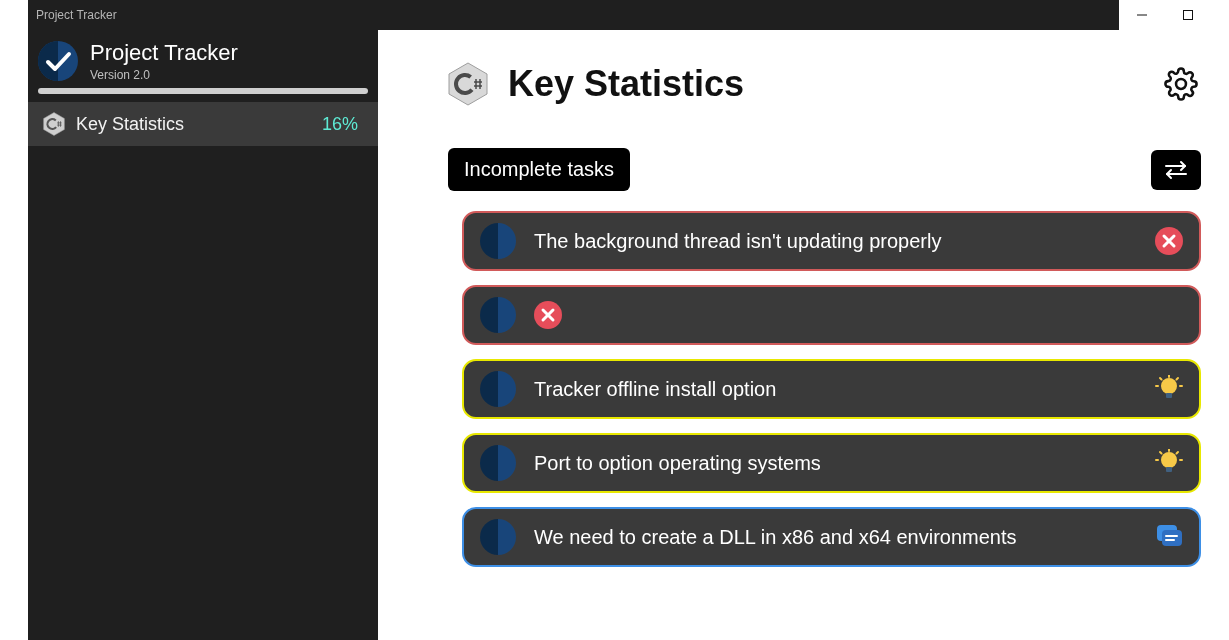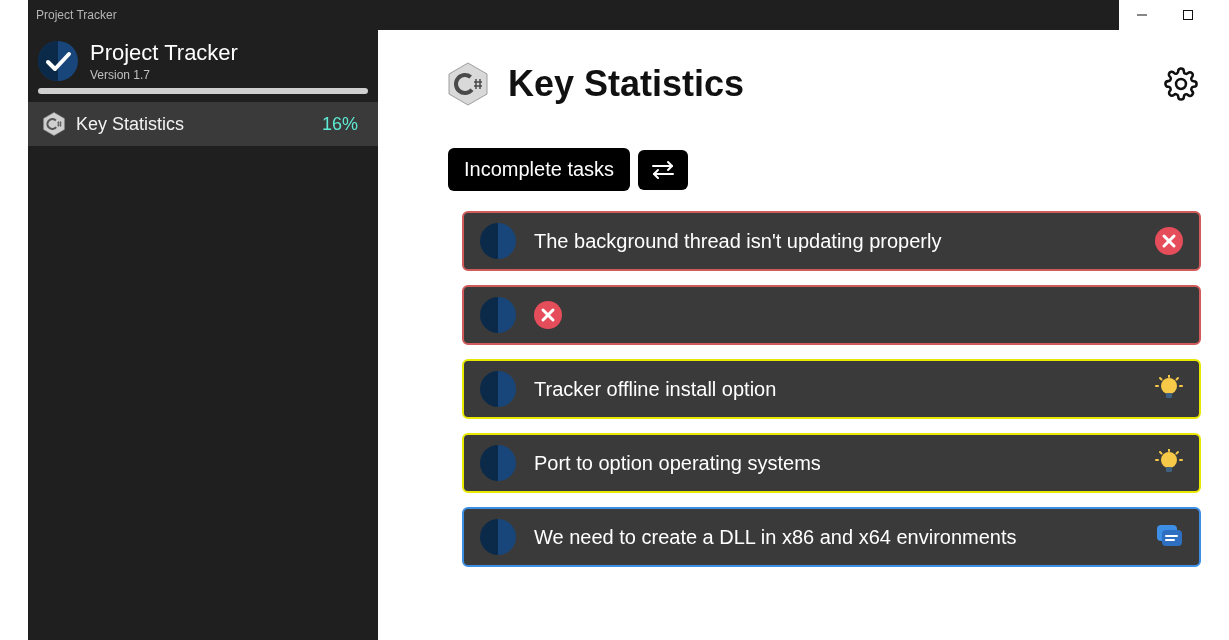--- a/index.html
+++ b/index.html
@@ -31,26 +31,26 @@
   .content { flex: 1 1 auto; padding: 32px 40px 20px 70px; overflow-y: auto; }
   .scrollbar { width: 16px; background: #f1f1f1; position: relative; }
   .scroll-thumb { position: absolute; left: 2px; right: 2px; top: 20px; height: 180px; background: #cdcdcd; border-radius: 2px; }
 
   .page-header { display: flex; align-items: center; justify-content: space-between; margin-bottom: 42px; }
   .page-header .left { display: flex; align-items: center; gap: 20px; }
   .page-title { font-size: 36px; font-weight: 600; color: #111; }
   .hex-icon { width: 40px; height: 44px; flex-shrink: 0; }
   .gear-btn { width: 40px; height: 40px; display:flex; align-items:center; justify-content:center; color:#222; }
 
-  .filter-row { display: flex; align-items: center; gap: 8px; margin-bottom: 20px; }
+  .filter-row { display: flex; align-items: center; gap: 8px; margin-bottom: 20px; justify-content: space-between; }
   .pill-btn { background: #000; color: #fff; border-radius: 6px; padding: 10px 16px; font-size: 20px; }
   .swap-btn { background: #000; color: #fff; border-radius: 6px; padding: 10px 12px; display:flex; align-items:center; justify-content:center; }
 
   .task-list { display: flex; flex-direction: column; gap: 14px; margin-left: 14px; }
-  .task { display: flex; align-items: center; gap: 18px; background: #3a3a3a; border-radius: 6px; padding: 10px 16px; border: 2px solid transparent; }
+  .task { display: flex; align-items: center; gap: 18px; background: #3a3a3a; border-radius: 14px; padding: 10px 16px; border: 2px solid transparent; }
   .task .av { width: 36px; height: 36px; border-radius: 50%; flex-shrink: 0; background: linear-gradient(90deg, #0b2a4a 50%, #18457a 50%); }
   .task .text { color: #fff; font-size: 20px; flex: 1 1 auto; }
   .task .status { width: 28px; height: 28px; flex-shrink: 0; display:flex; align-items:center; justify-content:center; }
   .task.kind-bug { border-color: #d15a5a; }
   .task.kind-idea { border-color: #e8e800; }
   .task.kind-note { border-color: #3d8fe6; align-items: center; }
 </style>
 </head>
 <body>
 
@@ -87,21 +87,21 @@
               <clipPath id="cp1">
                 <circle cx="20" cy="20" r="20"></circle>
               </clipPath>
             </defs>
           <circle cx="20" cy="20" r="20" fill="#18457a"></circle>
           <rect x="0" y="0" width="20" height="40" fill="#0b2a4a" clip-path="url(#cp1)"></rect>
           <polyline points="10,21 17,28 31,13" fill="none" stroke="#fff" stroke-width="4" stroke-linecap="round" stroke-linejoin="round"></polyline>
         </svg>
         <div class="sb-titles">
           <div class="sb-title">Project Tracker</div>
-          <div class="sb-sub">Version 1.7</div>
+          <div class="sb-sub">Version 2.0</div>
         </div>
       </div>
       <div class="sb-progress-wrap">
         <div class="sb-progress">
             <div class="fill"></div>
           </div>
       </div>
       <div class="sb-item">
         <div class="left">
           <svg class="cs-icon" viewBox="0 0 40 44">

